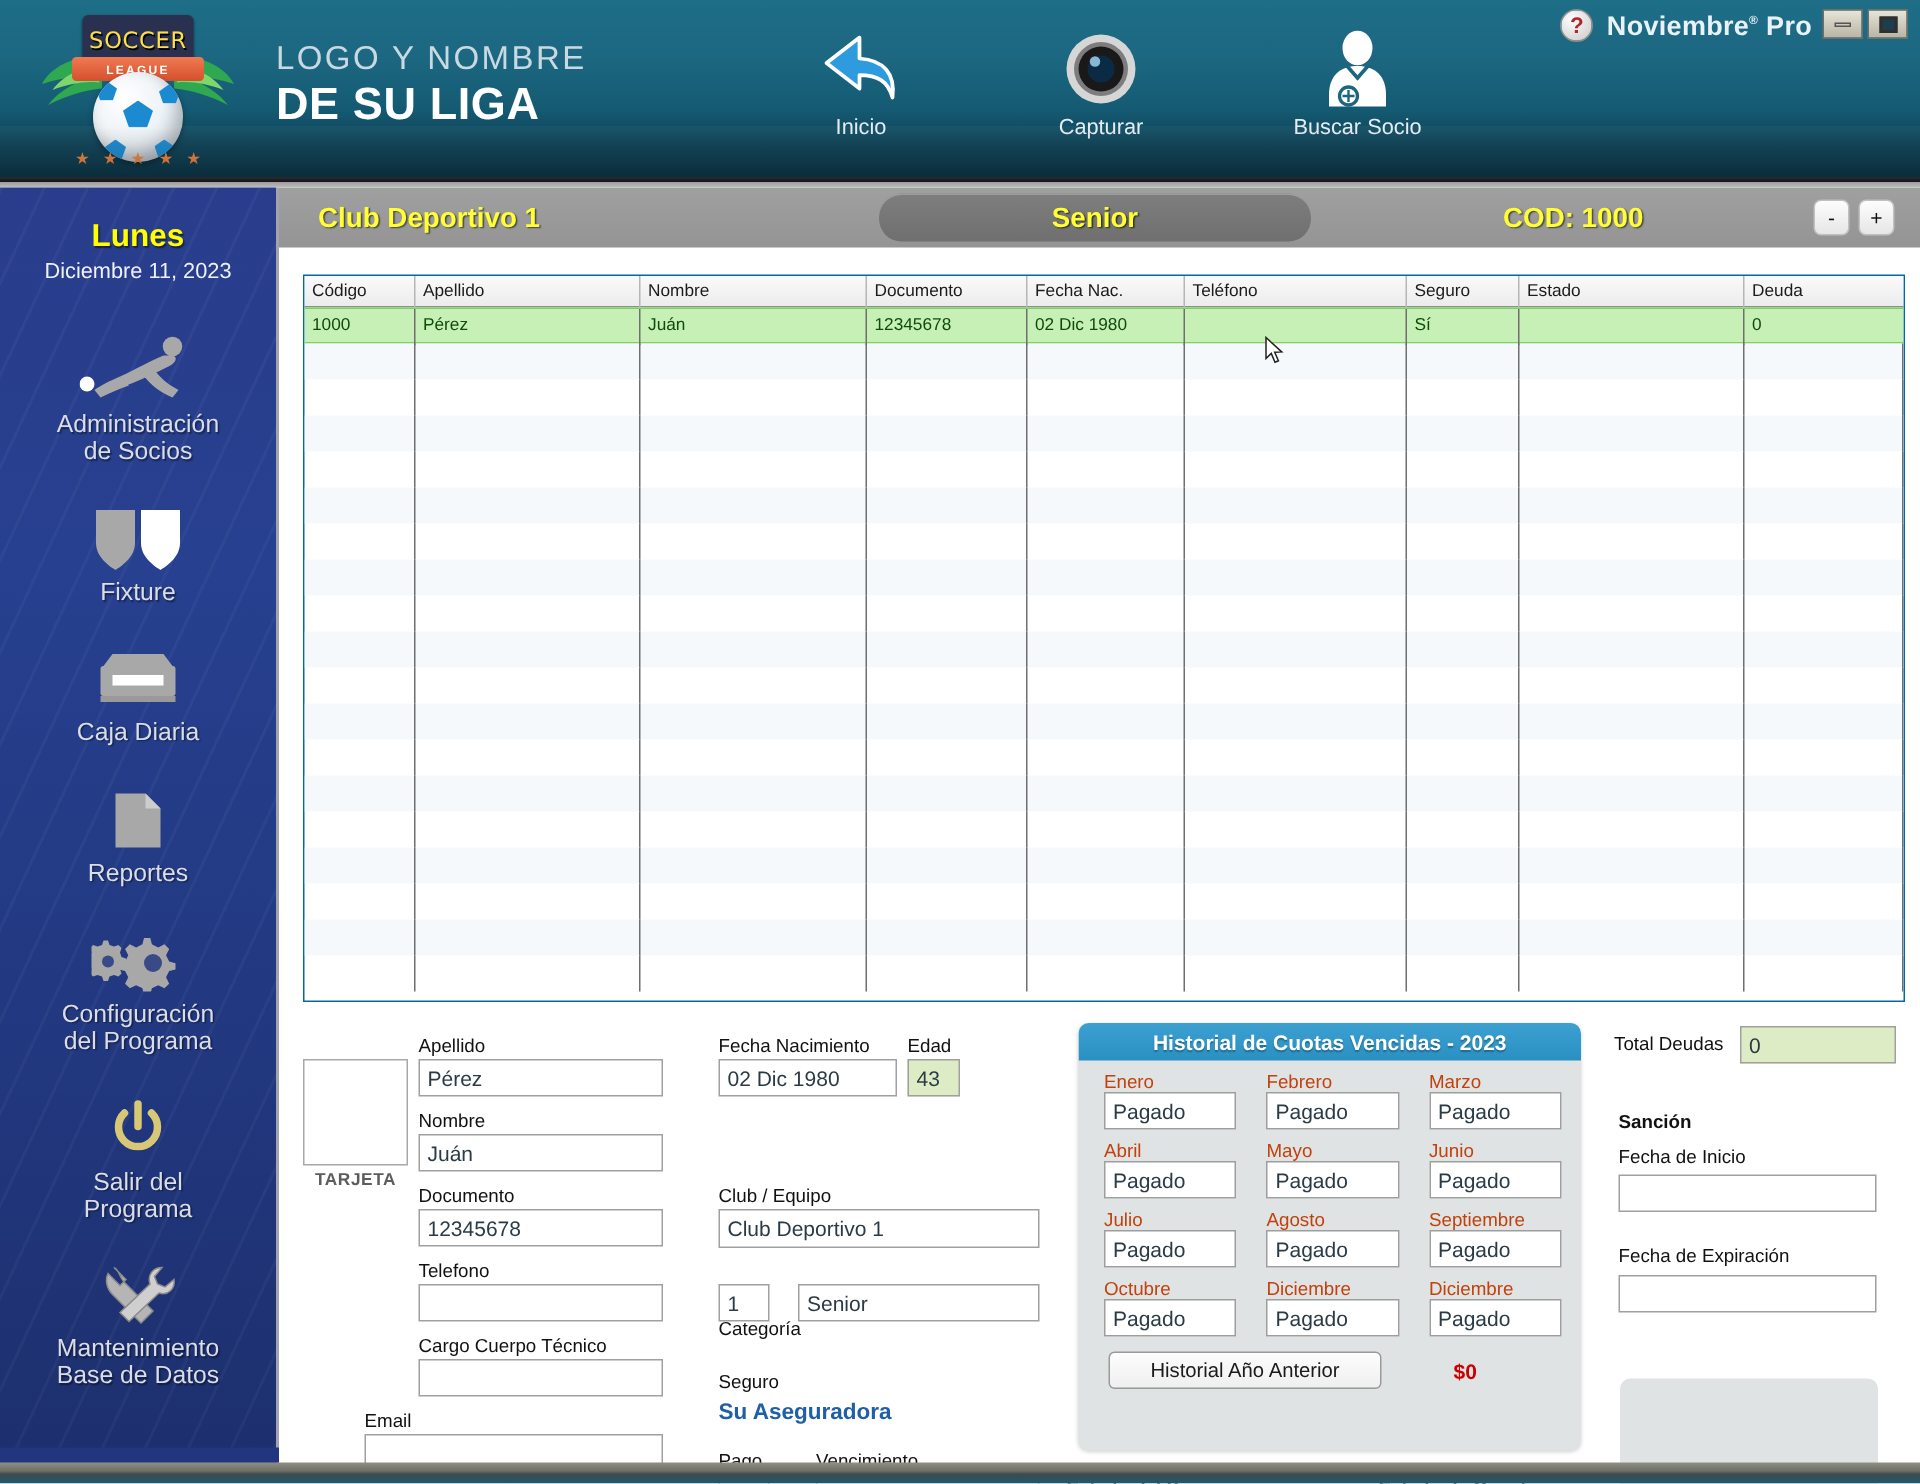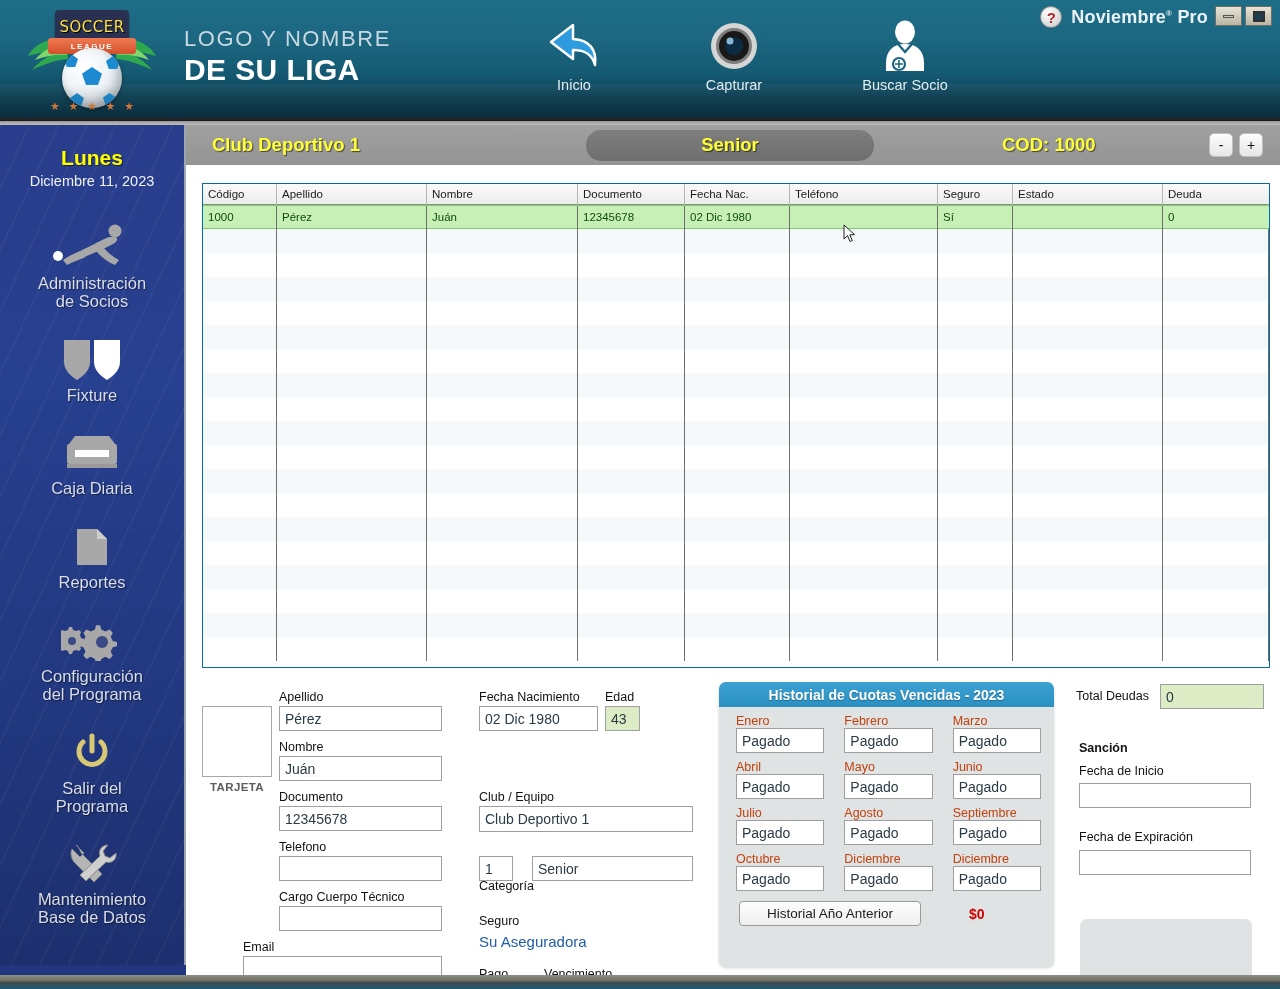--- a/index.html
+++ b/index.html
@@ -250,21 +250,21 @@
   .f-fnac-l     { left: 293px; top: 17px; }
   .f-fnac       { left: 293px; top: 33px; width: 119px; height: 25px; }
   .f-edad-l     { left: 419px; top: 17px; }
   .f-edad       { left: 419px; top: 33px; width: 35px; height: 25px; }
   .f-club-l     { left: 293px; top: 117px; }
   .f-club       { left: 293px; top: 133px; width: 214px; height: 26px; }
   .f-cat-l      { left: 293px; top: 166px; margin-top: 40px; }
   .f-cat-n      { left: 293px; top: 183px; width: 34px; height: 25px; }
   .f-cat-t      { left: 346px; top: 183px; width: 161px; height: 25px; }
   .f-seg-l      { left: 293px; top: 241px; }
-  .f-seg-v      { left: 293px; top: 260px; font-size: 15px; font-weight: normal; color: #1f5fa8; }
+  .f-seg-v      { left: 293px; top: 260px; font-size: 15px; font-weight: bold; color: #1f5fa8; }
   .f-pago-l     { left: 293px; top: 294px; }
   .f-pago       { left: 293px; top: 311px; width: 34px; height: 26px; }
   .f-venc-l     { left: 358px; top: 294px; }
   .f-venc       { left: 358px; top: 311px; width: 149px; height: 26px; }
 
   
   .hist {
     position: absolute; left: 533px; top: 9px; width: 335px; height: 285px;
     background: #dfe3e3; border-radius: 7px;
     box-shadow: 0 1px 3px rgba(0,0,0,0.18);

